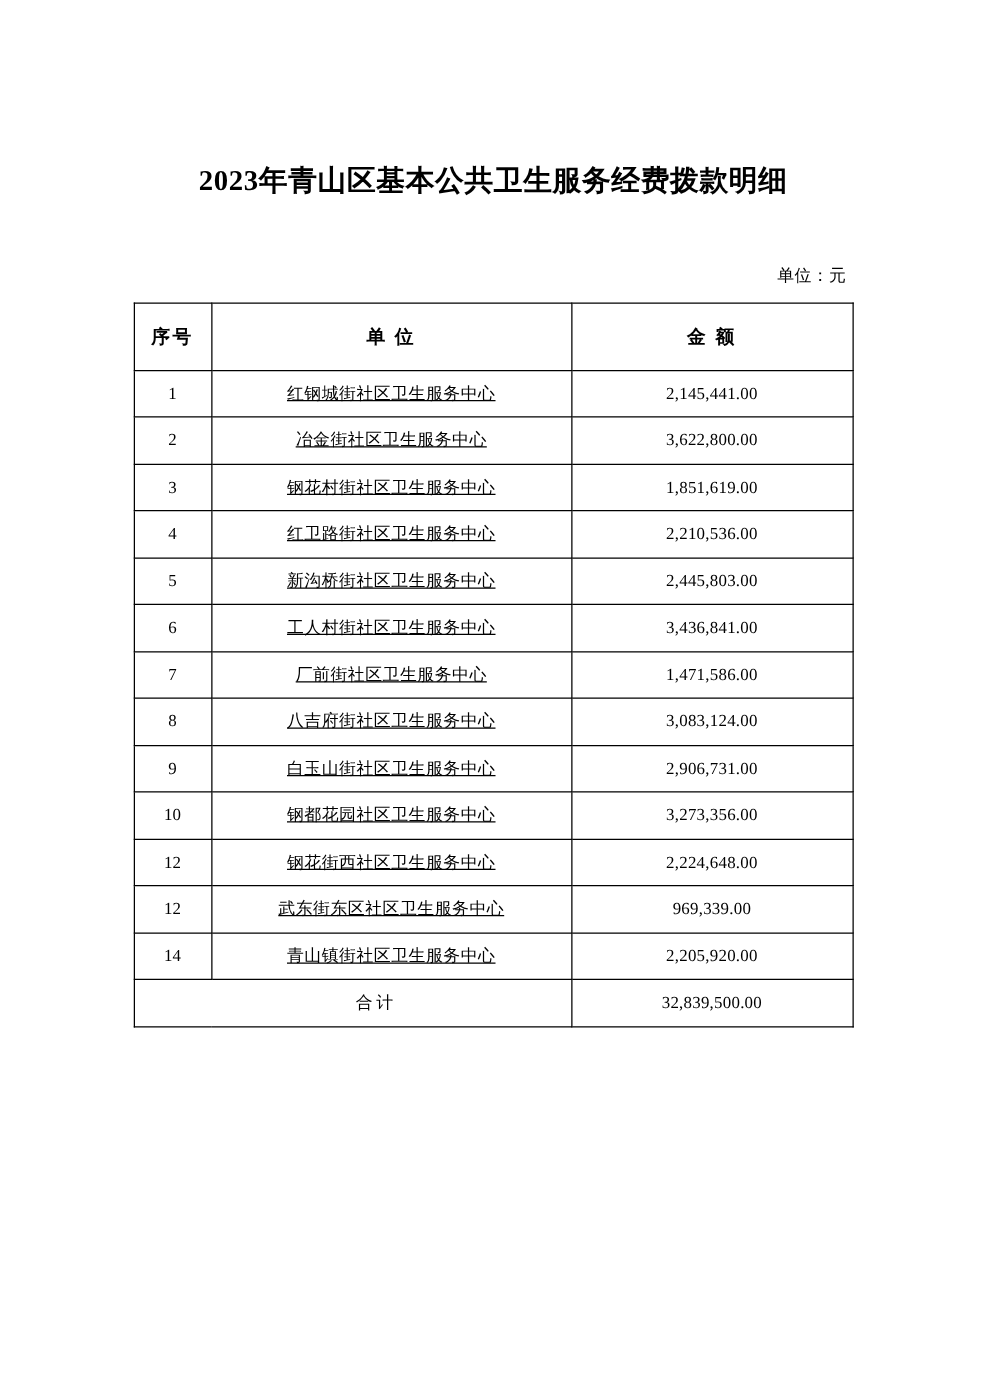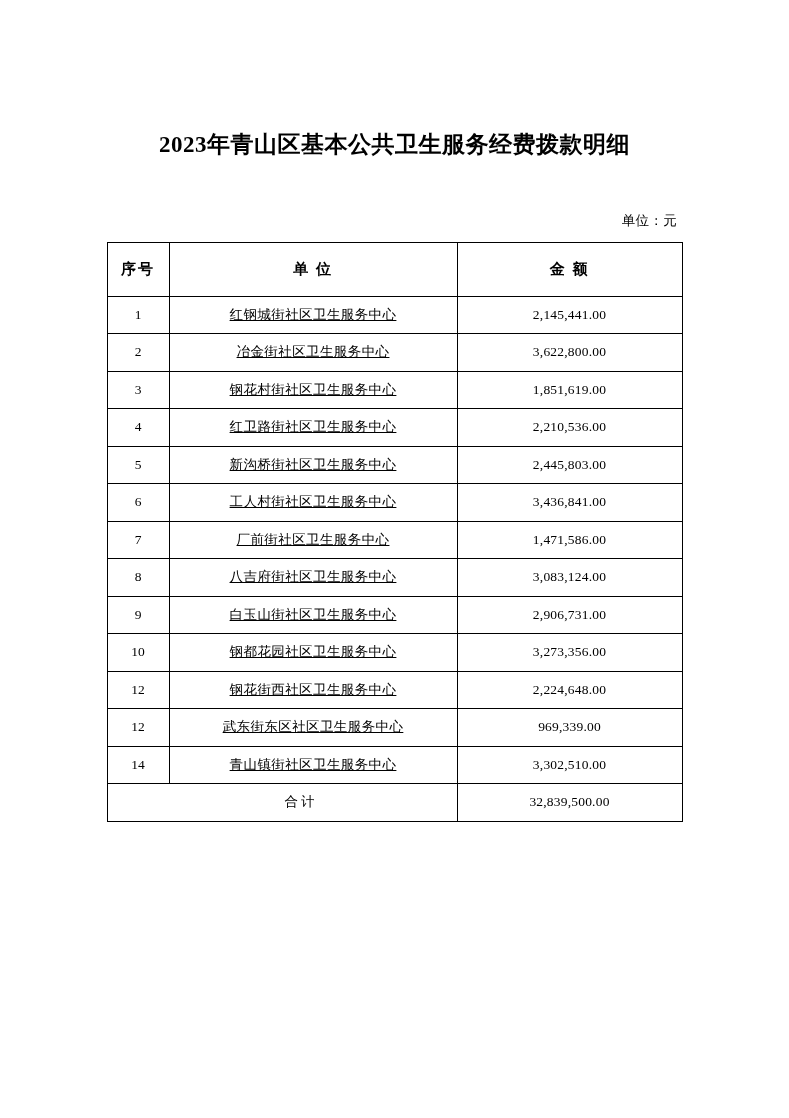--- a/index.html
+++ b/index.html
@@ -162,21 +162,21 @@
         <td class="amount">2,224,648.00</td>
       </tr>
       <tr>
         <td class="num">12</td>
         <td class="unitname">武东街东区社区卫生服务中心</td>
         <td class="amount">969,339.00</td>
       </tr>
       <tr>
         <td class="num">14</td>
         <td class="unitname">青山镇街社区卫生服务中心</td>
-        <td class="amount">3,302,510.00</td>
+        <td class="amount">2,205,920.00</td>
       </tr>
       <tr class="total-row">
         <td class="total-label" colspan="2">合计</td>
         <td class="amount">32,839,500.00</td>
       </tr>
     </tbody>
   </table>
 
   <div class="spacer-bottom"></div>
 </div>

